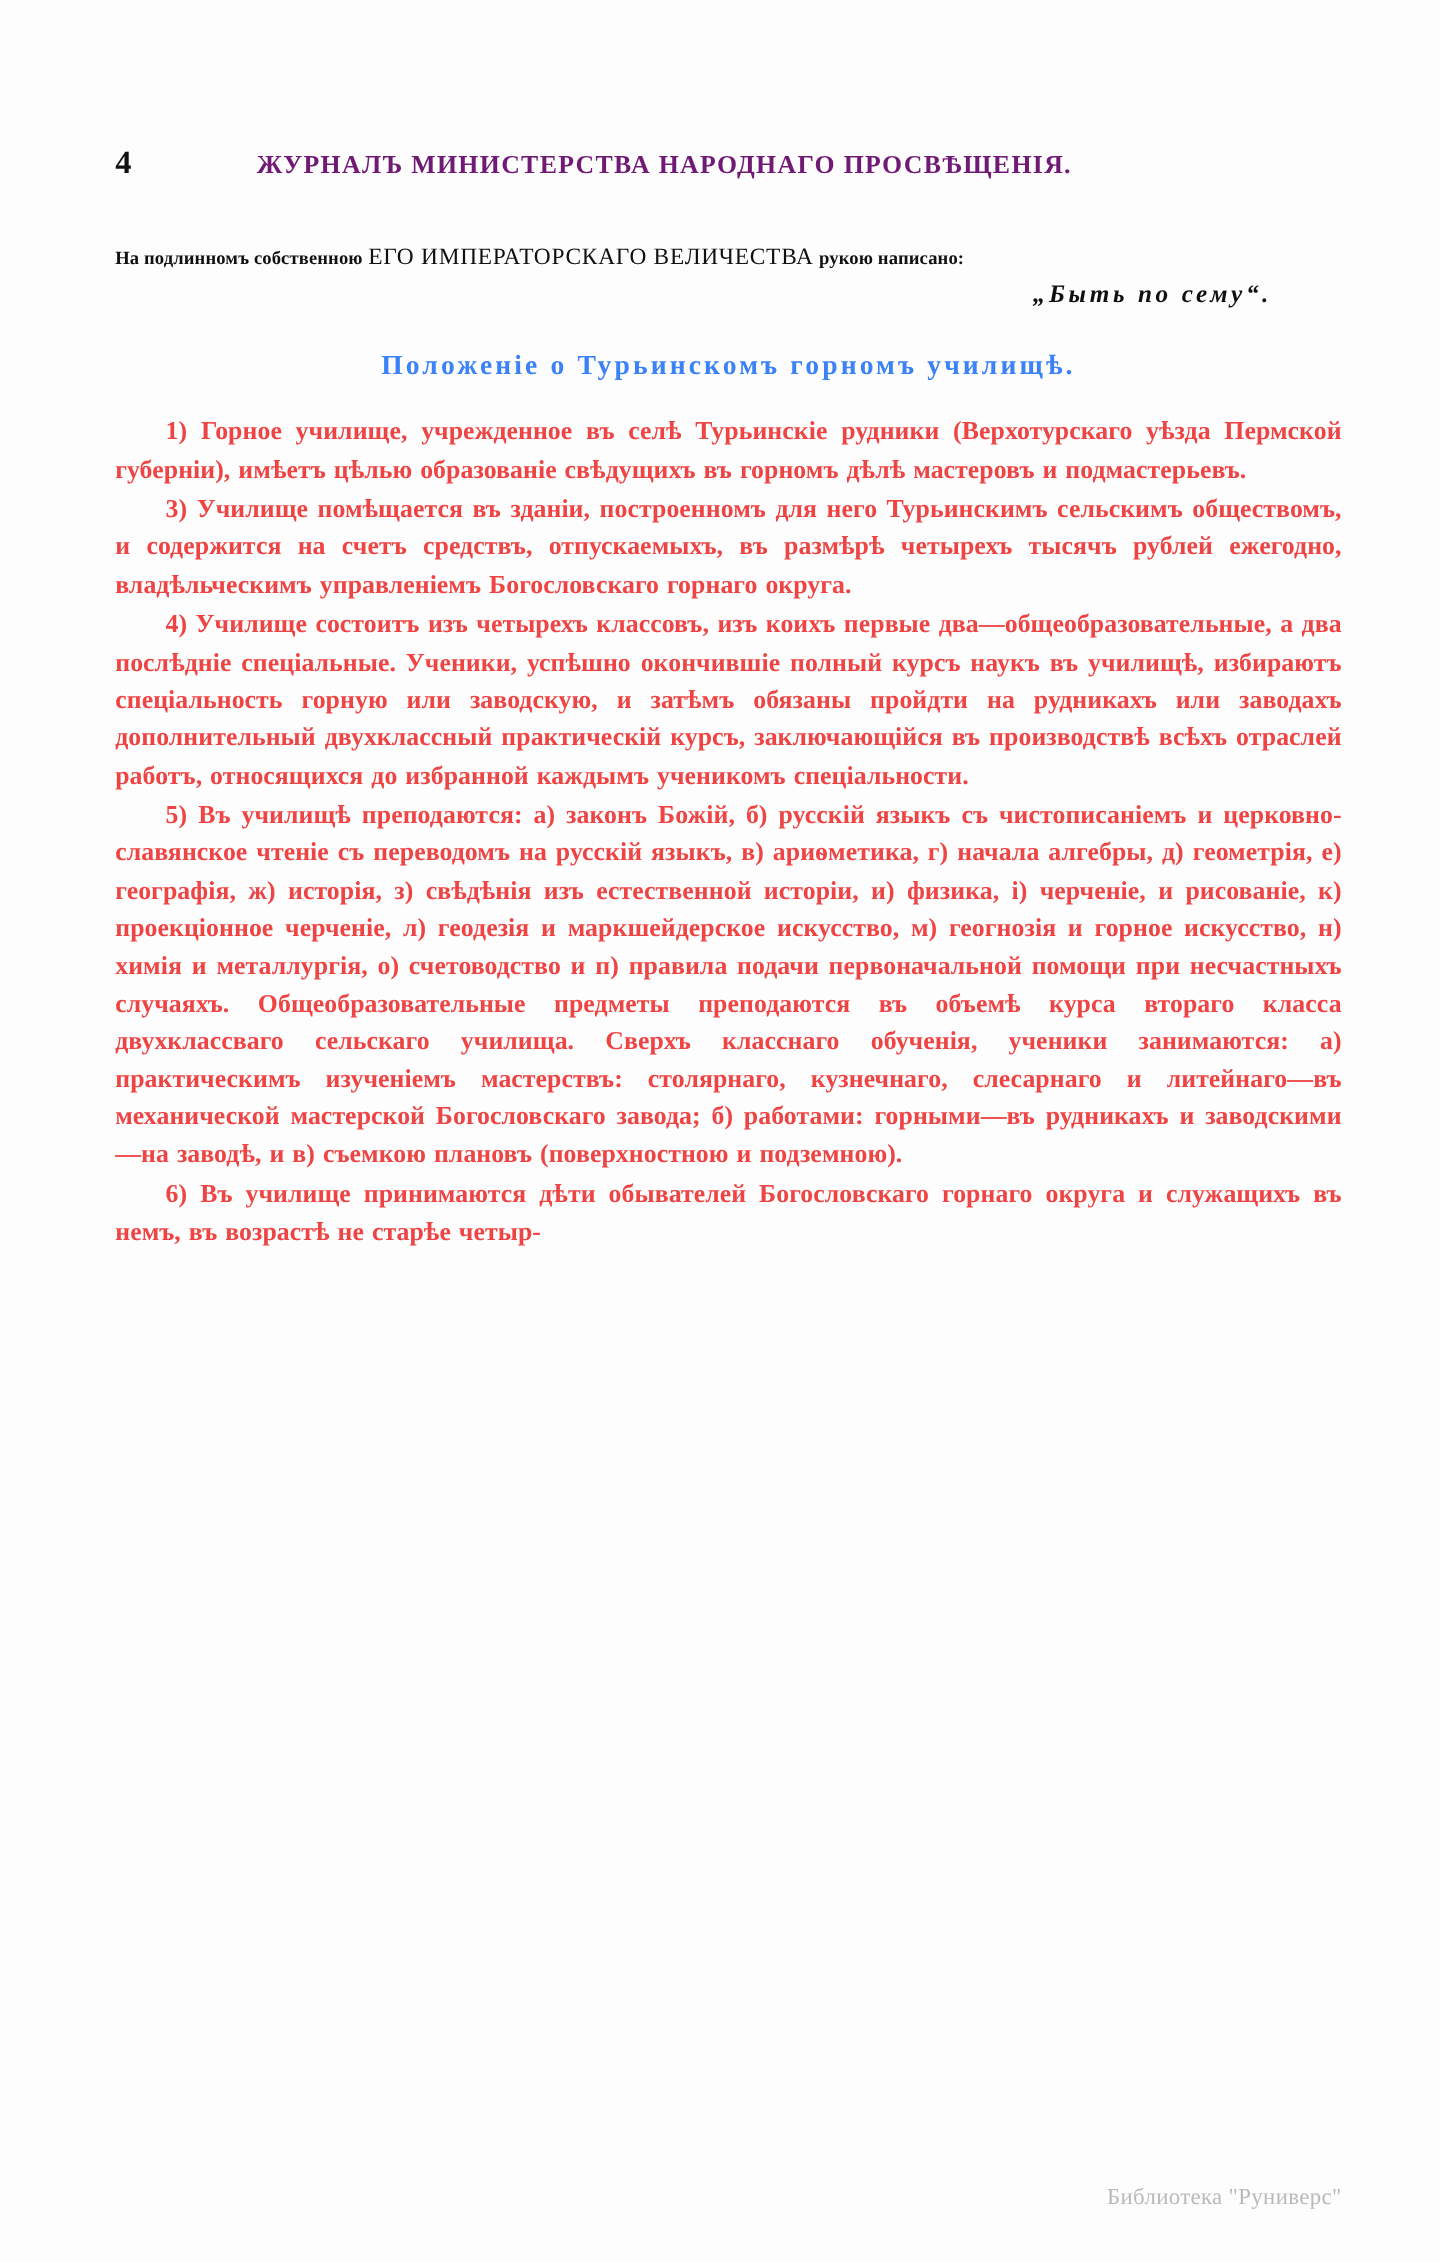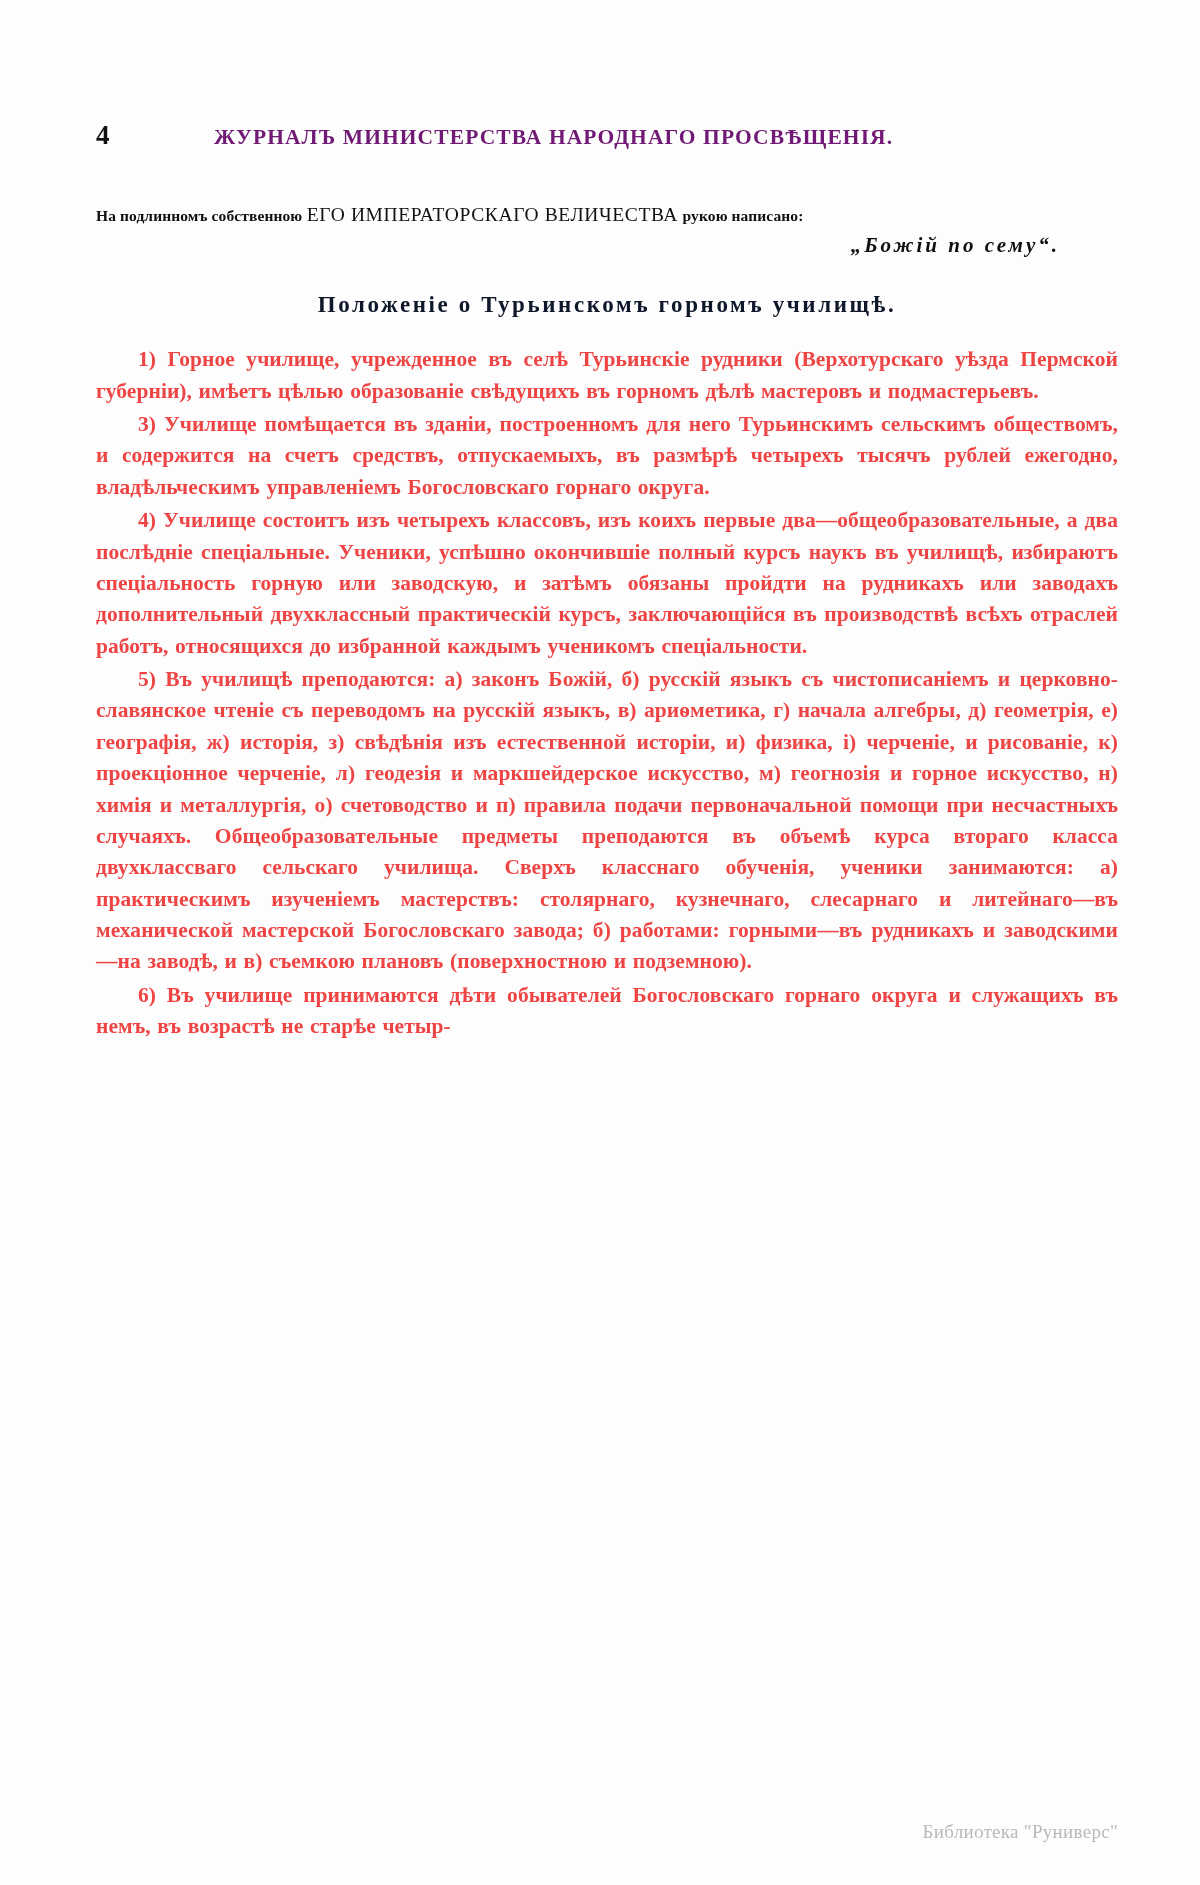--- a/index.html
+++ b/index.html
@@ -89,21 +89,21 @@
     color: #101010;
   }
   
   .section-title {
     text-align: center;
     font-size: 23px;
     font-weight: 700;
     letter-spacing: 2.6px;
     margin-top: 34px;
     margin-bottom: 26px;
-    color: #0f172a;
+    color: #3b82f6;
   }
   
   .para {
     font-size: 21.5px;
     font-weight: 700;
     line-height: 1.46;
     text-align: justify;
     text-justify: inter-word;
     text-indent: 42px;
     margin: 0 0 2px 0;
@@ -133,21 +133,21 @@
       <div class="folio">4</div>
       <div class="running-title">ЖУРНАЛЪ МИНИСТЕРСТВА НАРОДНАГО ПРОСВѢЩЕНІЯ.</div>
     </div>
 
     <div class="imperial-note">
       <span class="small-caps-lead">На подлинномъ собственною</span>
       <span class="majesty">ЕГО ИМПЕРАТОРСКАГО ВЕЛИЧЕСТВА</span>
       <span class="small-caps-lead">рукою написано:</span>
     </div>
 
-    <div class="resolution">„Божій по сему“.</div>
+    <div class="resolution">„Быть по сему“.</div>
 
 
     <div class="section-title">Положеніе о Турьинскомъ горномъ училищѣ.</div>
 
     <p class="para">1) Горное училище, учрежденное въ селѣ Турьинскіе рудники (Верхотурскаго уѣзда Пермской губерніи), имѣетъ цѣлью образованіе свѣдущихъ въ горномъ дѣлѣ мастеровъ и подмастерьевъ.</p>
     <p class="para">3) Училище помѣщается въ зданіи, построенномъ для него Турьинскимъ сельскимъ обществомъ, и содержится на счетъ средствъ, отпускаемыхъ, въ размѣрѣ четырехъ тысячъ рублей ежегодно, владѣльческимъ управленіемъ Богословскаго горнаго округа.</p>
     <p class="para">4) Училище состоитъ изъ четырехъ классовъ, изъ коихъ первые два—общеобразовательные, а два послѣдніе спеціальные. Ученики, успѣшно окончившіе полный курсъ наукъ въ училищѣ, избираютъ спеціальность горную или заводскую, и затѣмъ обязаны пройдти на рудникахъ или заводахъ дополнительный двухклассный практическій курсъ, заключающійся въ производствѣ всѣхъ отраслей работъ, относящихся до избранной каждымъ ученикомъ спеціальности.</p>
     <p class="para">5) Въ училищѣ преподаются: а) законъ Божій, б) русскій языкъ съ чистописаніемъ и церковно-славянское чтеніе съ переводомъ на русскій языкъ, в) ариѳметика, г) начала алгебры, д) геометрія, е) географія, ж) исторія, з) свѣдѣнія изъ естественной исторіи, и) физика, і) черченіе, и рисованіе, к) проекціонное черченіе, л) геодезія и маркшейдерское искусство, м) геогнозія и горное искусство, н) химія и металлургія, о) счетоводство и п) правила подачи первоначальной помощи при несчастныхъ случаяхъ. Общеобразовательные предметы преподаются въ объемѣ курса втораго класса двухклассваго сельскаго училища. Сверхъ класснаго обученія, ученики занимаются: а) практическимъ изученіемъ мастерствъ: столярнаго, кузнечнаго, слесарнаго и литейнаго—въ механической мастерской Богословскаго завода; б) работами: горными—въ рудникахъ и заводскими—на заводѣ, и в) съемкою плановъ (поверхностною и подземною).</p>
     <p class="para">6) Въ училище принимаются дѣти обывателей Богословскаго горнаго округа и служащихъ въ немъ, въ возрастѣ не старѣе четыр-</p>
 

